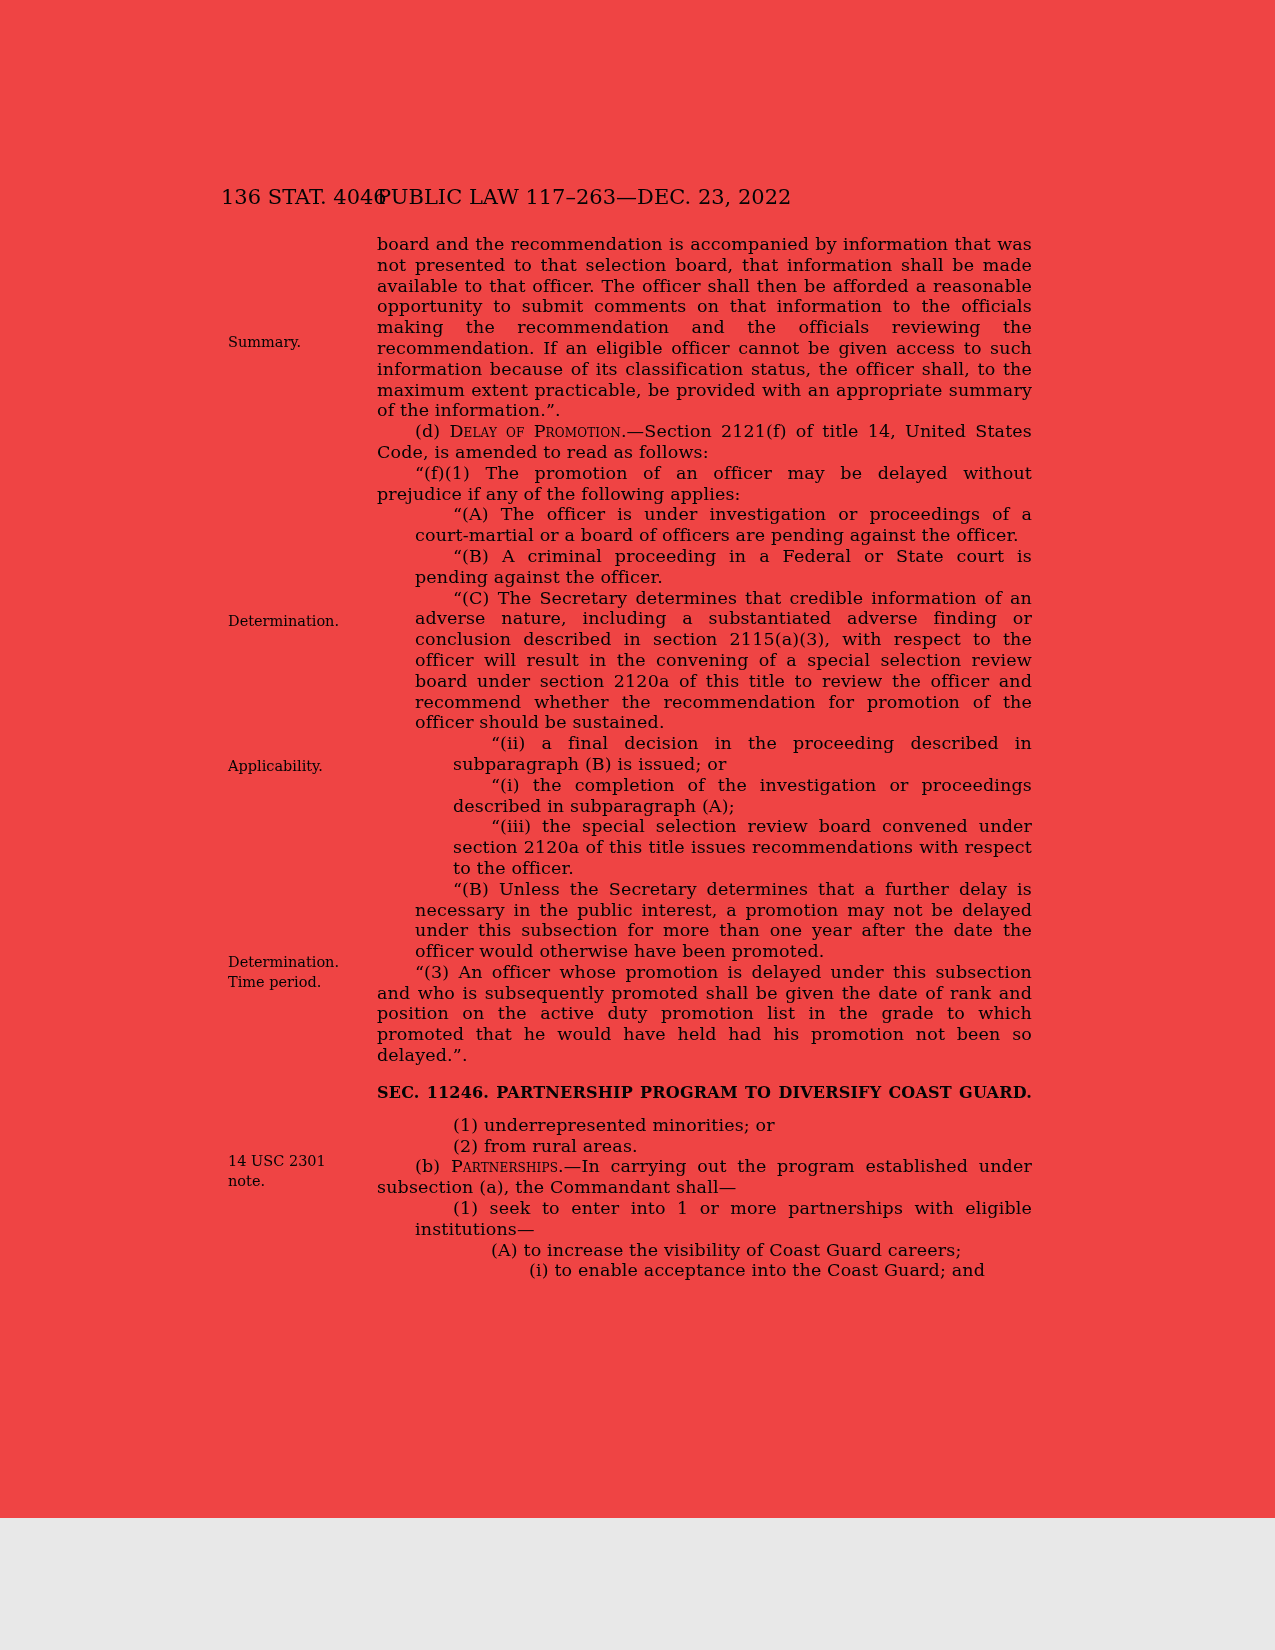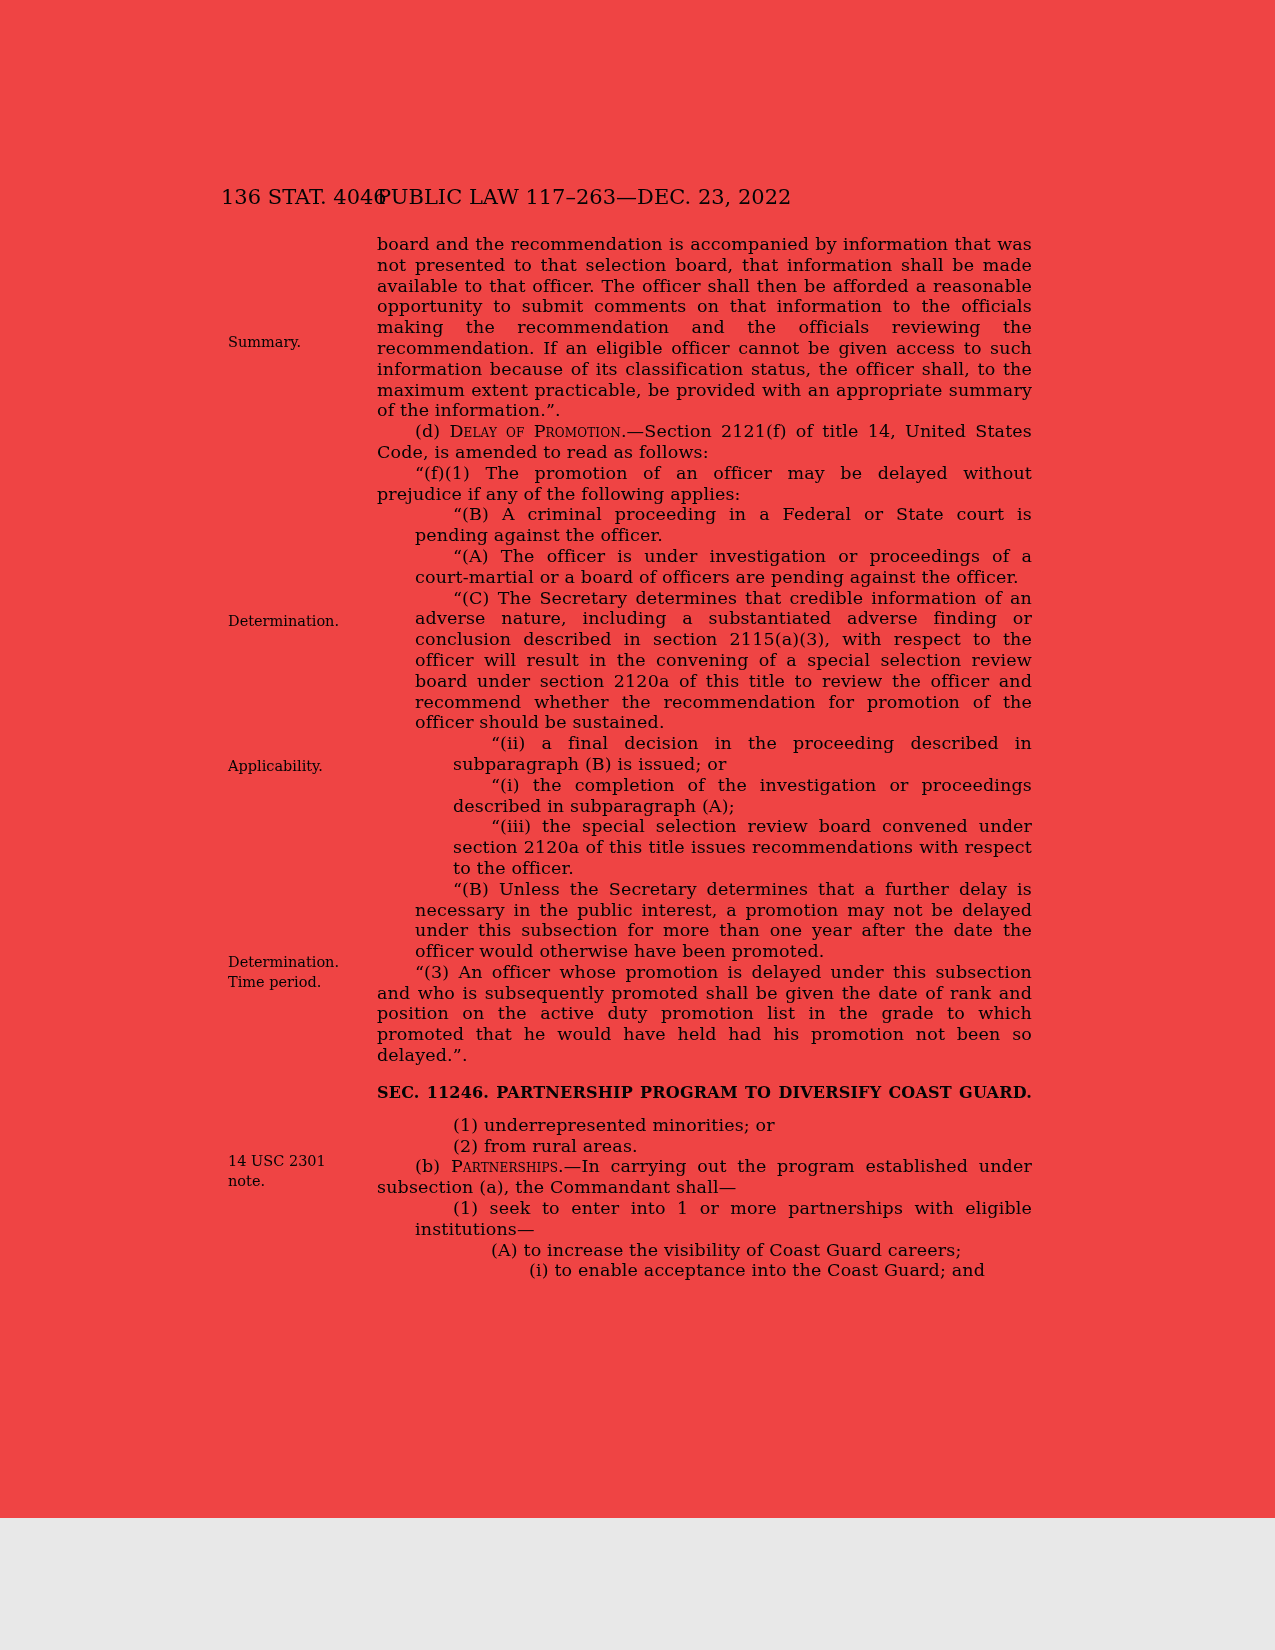--- a/index.html
+++ b/index.html
@@ -101,22 +101,22 @@
       <div class="margin-note" style="top: 953px;">Determination.
 Time period.</div>
       <div class="margin-note" style="top: 1152px;">14 USC 2301
 note.</div>
     </div>
 
   <div class="body-col">
       <p class="para ind0 flush"><span>board and the recommendation is accompanied by information that was not presented to that selection board, that information shall be made available to that officer. The officer shall then be afforded a reasonable opportunity to submit comments on that information to the officials making the recommendation and the officials reviewing the recommendation. If an eligible officer cannot be given access to such information because of its classification status, the officer shall, to the maximum extent practicable, be provided with an appropriate summary of the information.”.</span></p>
       <p class="para ind0"><span>(d) </span><span class="sc">Delay of Promotion</span><span>.—Section 2121(f) of title 14, United States Code, is amended to read as follows:</span></p>
       <p class="para ind0"><span>“(f)(1) The promotion of an officer may be delayed without prejudice if any of the following applies:</span></p>
+      <p class="para ind1"><span>“(A) The officer is under investigation or proceedings of a court-martial or a board of officers are pending against the officer.</span></p>
       <p class="para ind1"><span>“(B) A criminal proceeding in a Federal or State court is pending against the officer.</span></p>
-      <p class="para ind1"><span>“(A) The officer is under investigation or proceedings of a court-martial or a board of officers are pending against the officer.</span></p>
       <p class="para ind1"><span>“(C) The Secretary determines that credible information of an adverse nature, including a substantiated adverse finding or conclusion described in section 2115(a)(3), with respect to the officer will result in the convening of a special selection review board under section 2120a of this title to review the officer and recommend whether the recommendation for promotion of the officer should be sustained.</span></p>
       <p class="para ind2"><span>“(ii) a final decision in the proceeding described in subparagraph (B) is issued; or</span></p>
       <p class="para ind2"><span>“(i) the completion of the investigation or proceedings described in subparagraph (A);</span></p>
       <p class="para ind2"><span>“(iii) the special selection review board convened under section 2120a of this title issues recommendations with respect to the officer.</span></p>
       <p class="para ind1"><span>“(B) Unless the Secretary determines that a further delay is necessary in the public interest, a promotion may not be delayed under this subsection for more than one year after the date the officer would otherwise have been promoted.</span></p>
       <p class="para ind0"><span>“(3) An officer whose promotion is delayed under this subsection and who is subsequently promoted shall be given the date of rank and position on the active duty promotion list in the grade to which promoted that he would have held had his promotion not been so delayed.”.</span></p>
       <p class="heading"><span>SEC. 11246. PARTNERSHIP PROGRAM TO DIVERSIFY COAST GUARD.</span></p>
       <p class="para ind1"><span>(1) underrepresented minorities; or</span></p>
       <p class="para ind1"><span>(2) from rural areas.</span></p>
       <p class="para ind0"><span>(b) </span><span class="sc">Partnerships</span><span>.—In carrying out the program established under subsection (a), the Commandant shall—</span></p>

